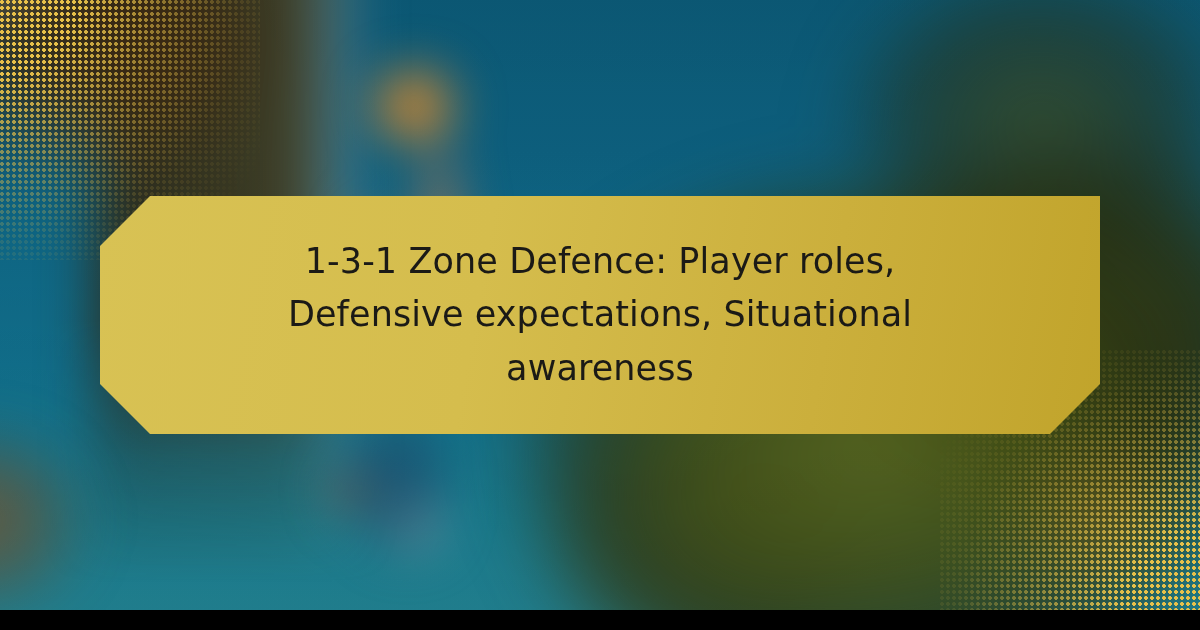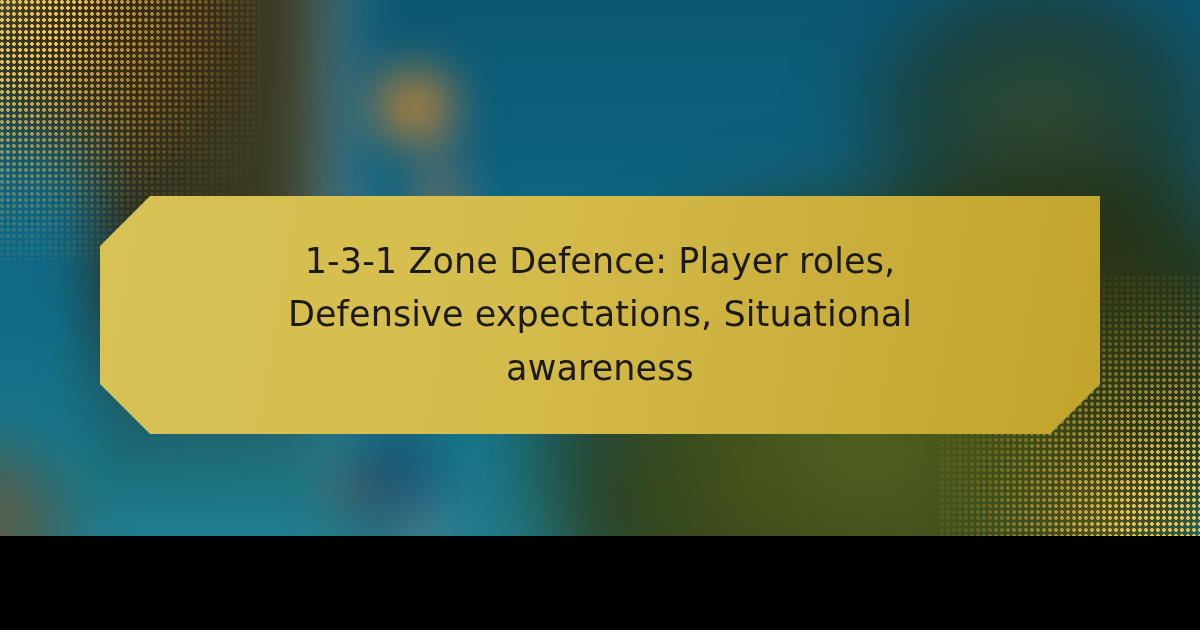--- a/index.html
+++ b/index.html
@@ -3,21 +3,21 @@
 <meta charset="utf-8">
 <style>
   html, body {
     margin: 0;
     padding: 0;
     background: #000;
   }
   #stage {
     position: relative;
     width: 1200px;
-    height: 536px;
+    height: 610px;
     overflow: hidden;
     font-family: "DejaVu Sans", "Liberation Sans", sans-serif;
     background: #d946ef;
   }
 
   
   .bg-layer {
     position: absolute;
     inset: -80px;
     pointer-events: none;

